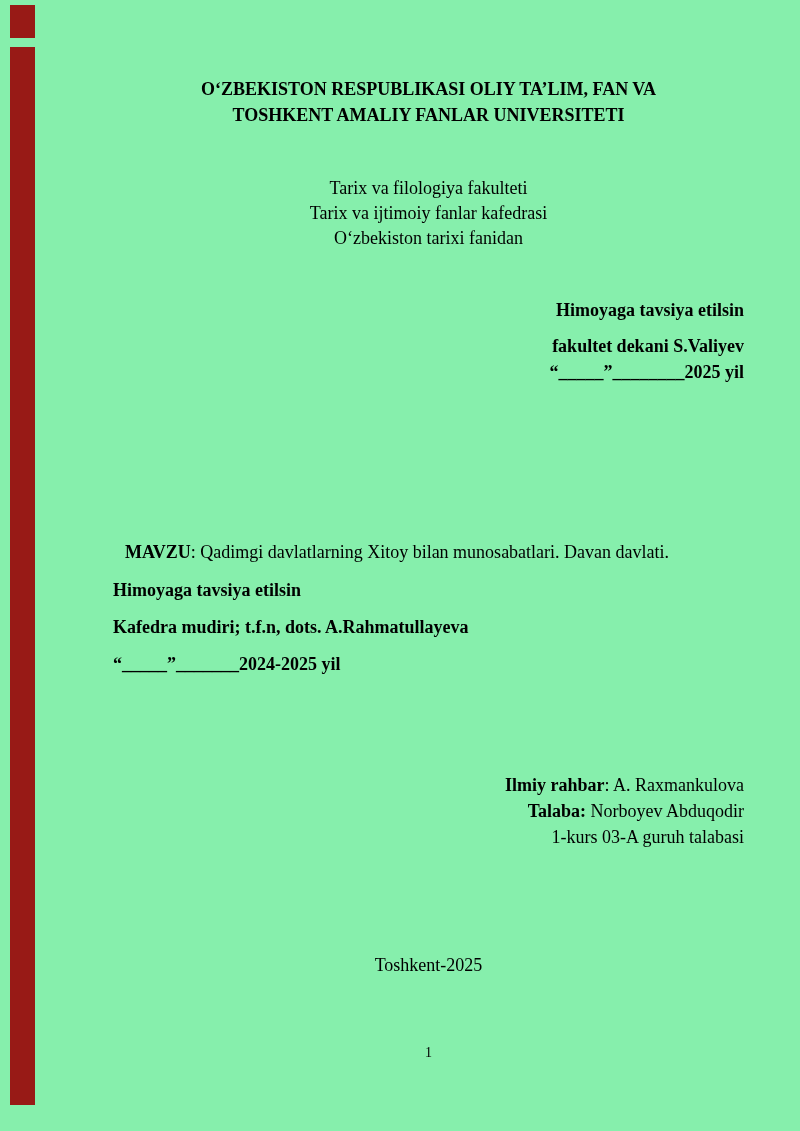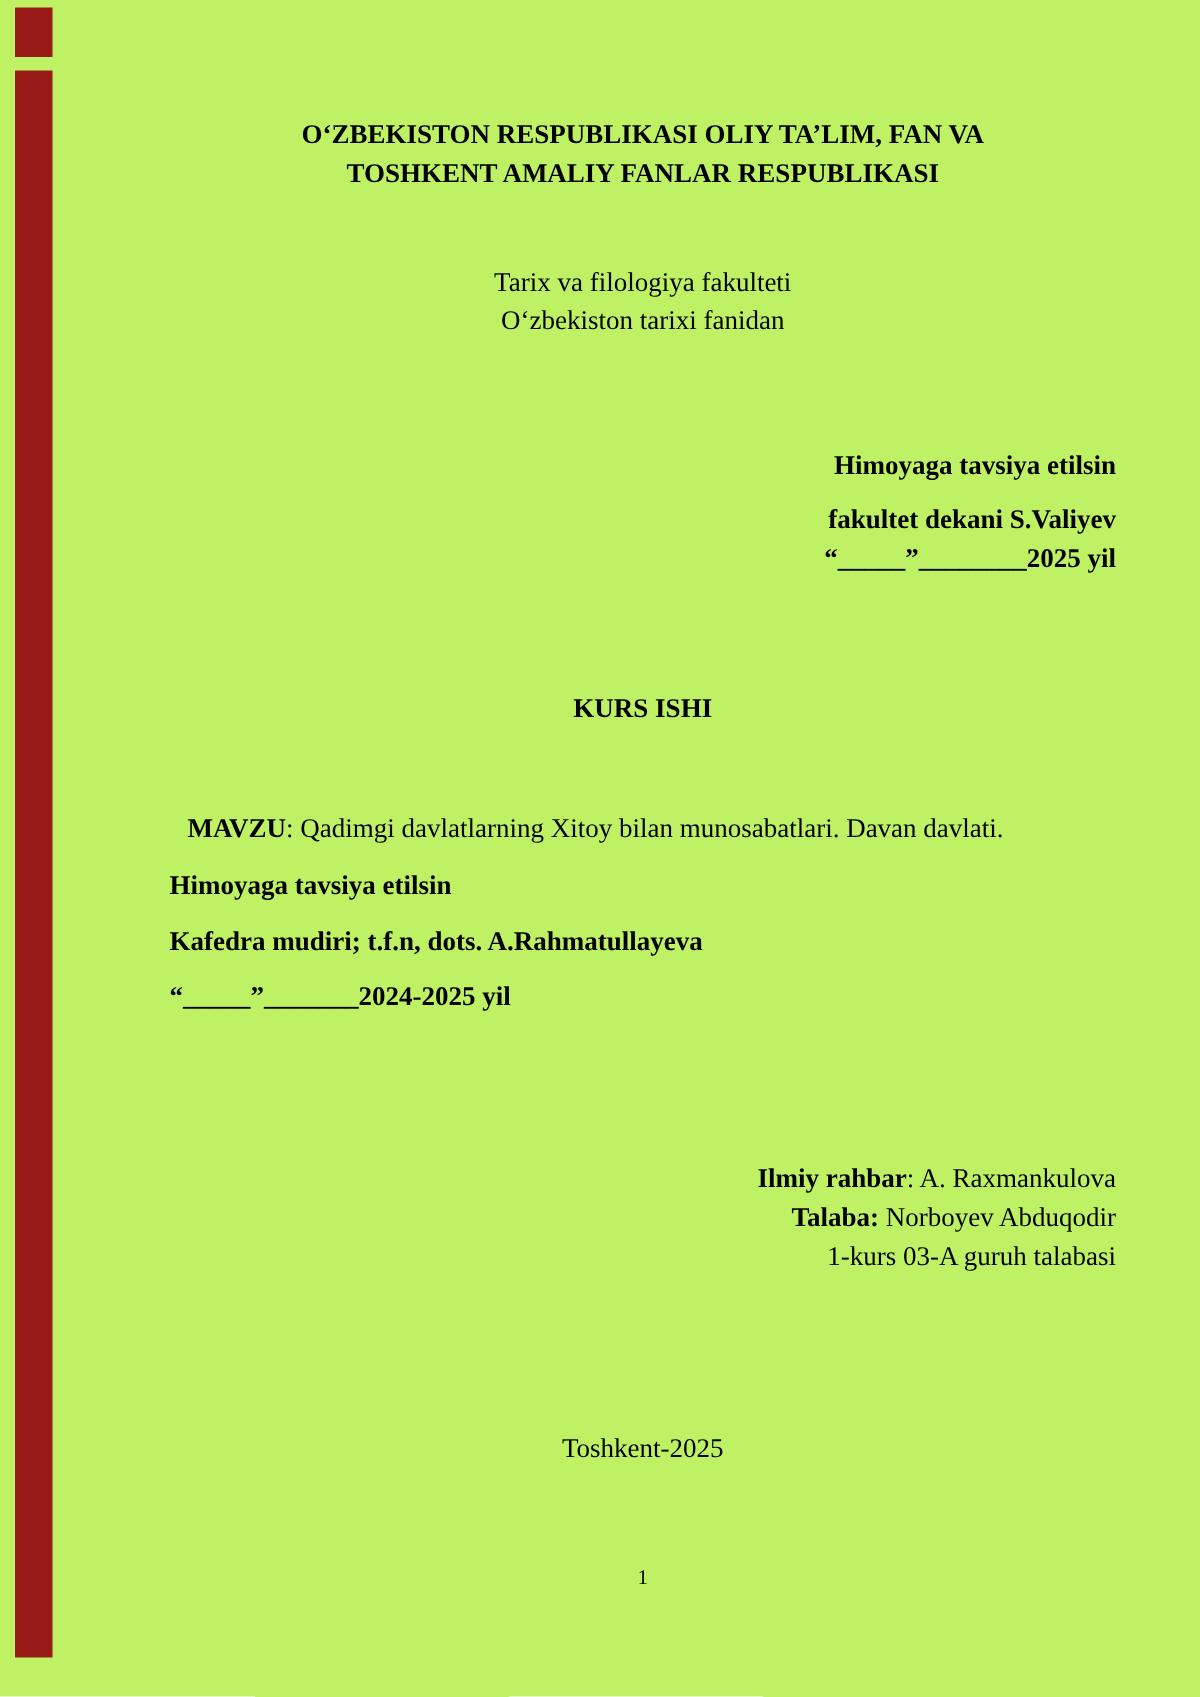--- a/index.html
+++ b/index.html
@@ -50,42 +50,42 @@
 
   .people { top: 772px; line-height: 26px; }
   .people .gap { }
 
   .city-year { top: 955px; font-weight: normal; }
   .page-number { top: 1045px; font-size: 14px; }
 </style>
 </head>
 <body>
 
-<div class="page" style="background: #bef264; color: rgb(0, 0, 0);">
+<div class="page" style="background: #86efac; color: rgb(0, 0, 0);">
 
   <div class="stripe-seg stripe-top"></div>
   <div class="stripe-seg stripe-main"></div>
 
   <div class="block ministry center">
     <div>O‘ZBEKISTON RESPUBLIKASI OLIY TA’LIM, FAN VA</div>
-    <div>TOSHKENT AMALIY FANLAR RESPUBLIKASI</div>
+    <div>TOSHKENT AMALIY FANLAR UNIVERSITETI</div>
   </div>
 
   <div class="block departments center">
     <div>Tarix va filologiya fakulteti</div>
+    <div>Tarix va ijtimoiy fanlar kafedrasi</div>
     <div>O‘zbekiston tarixi fanidan</div>
   </div>
 
   <div class="block dean-approval right">
     <div>Himoyaga tavsiya etilsin</div>
     <div class="line2">fakultet dekani S.Valiyev</div>
     <div>“_____”________2025 yil</div>
   </div>
 
-  <div class="block course-title center">KURS ISHI</div>
 
   <div class="block topic">
     <span class="bold">MAVZU</span><span>: Qadimgi davlatlarning Xitoy bilan munosabatlari. Davan davlati.</span>
   </div>
 
   <div class="block chair-approval">
     <div class="bold">Himoyaga tavsiya etilsin</div>
     <div class="gap">Kafedra mudiri; t.f.n, dots. A.Rahmatullayeva</div>
     <div class="gap">“_____”_______2024-2025 yil</div>
   </div>

